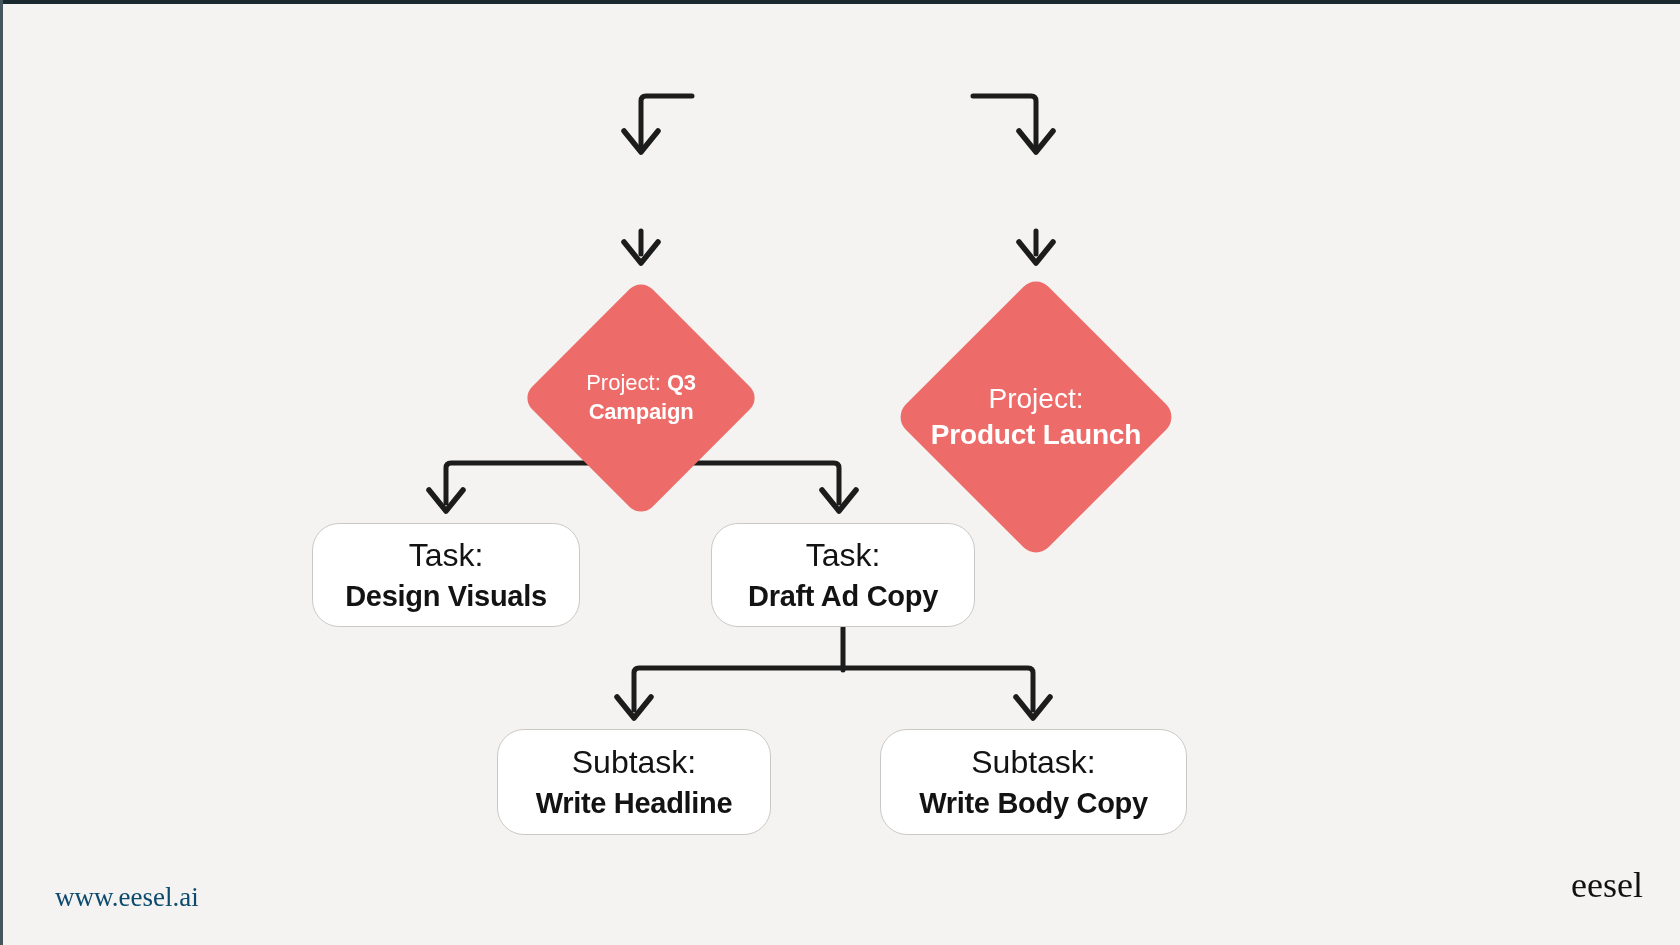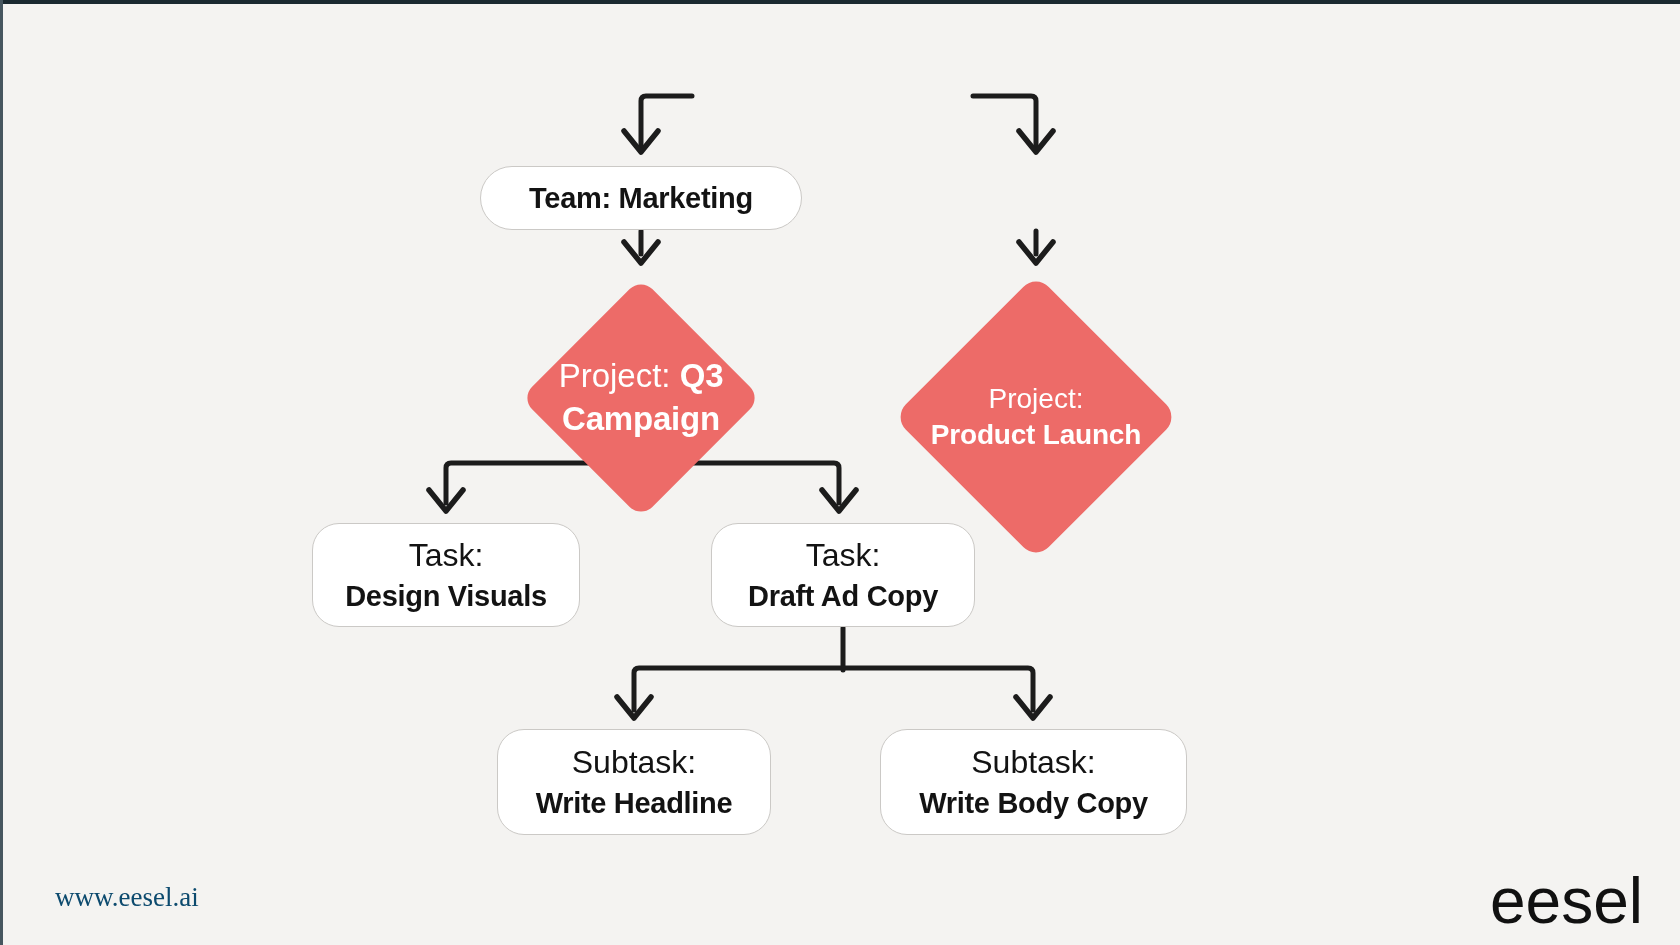--- a/index.html
+++ b/index.html
@@ -39,31 +39,31 @@
   #node-subtask-body{left:880px;top:729px;width:307px;height:106px;}
 
   .diamond-wrap{position:absolute;z-index:3;}
   .diamond-shape{position:absolute;inset:0;background:var(--diamond_fill);transform:rotate(45deg);}
   #diamond-q3{left:556px;top:313px;width:170px;height:170px;}
   #diamond-q3 .diamond-shape{border-radius:16px;}
   #diamond-launch{left:935px;top:316px;width:202px;height:202px;}
   #diamond-launch .diamond-shape{border-radius:18px;}
   .diamond-label{position:absolute;left:50%;top:50%;transform:translate(-50%,-50%);
                  text-align:center;color:var(--diamond_text);line-height:1.3;}
-  #diamond-q3 .diamond-label{width:212px;font-size:33px;}
+  #diamond-q3 .diamond-label{width:212px;font-size:22px;}
   #diamond-launch .diamond-label{width:252px;font-size:28px;}
   .diamond-label .prefix{font-weight:400;}
   .diamond-label .name{font-weight:700;letter-spacing:-.2px;}
   .diamond-label.stacked .prefix{display:block;}
   .diamond-label.stacked .name{display:block;}
 
   .footer-url{position:absolute;left:55px;top:882px;z-index:4;
               font-family:"Liberation Serif",serif;font-size:27px;color:#0c4a6e;}
   .footer-logo{position:absolute;right:37px;top:864px;z-index:4;
-               font-family:Liberation Sans, sans-serif;font-size:64px;color:#111111;}
+               font-family:Liberation Serif, serif;font-size:36px;color:#111111;}
 </style>
 </head>
 <body>
 
 <div class="canvas">
 
   <div class="edge-top"></div>
   <div class="edge-left"></div>
 
   <svg class="wires" viewBox="0 0 1680 945" xmlns="http://www.w3.org/2000/svg">
@@ -84,23 +84,20 @@
     <path class="head" d="M429 490 L446 511 L463 490"></path>
     <path class="head" d="M822 490 L839 511 L856 490"></path>
 
     <path class="line" d="M843 628 V670"></path>
     <path class="line" d="M634 710 V673 Q634 668 639 668 H1028 Q1033 668 1033 673 V710"></path>
     <path class="head" d="M617 697 L634 718 L651 697"></path>
     <path class="head" d="M1016 697 L1033 718 L1050 697"></path>
   </svg>
 
 
-  <div class="node pill" id="node-team-marketing">
-    <span class="single">Team: Marketing</span>
-  </div>
 
 
   <div class="node card" id="node-task-design">
     <span class="prefix">Task:</span>
     <span class="name">Design Visuals</span>
   </div>
 
   <div class="node card" id="node-task-draft">
     <span class="prefix">Task:</span>
     <span class="name">Draft Ad Copy</span>

